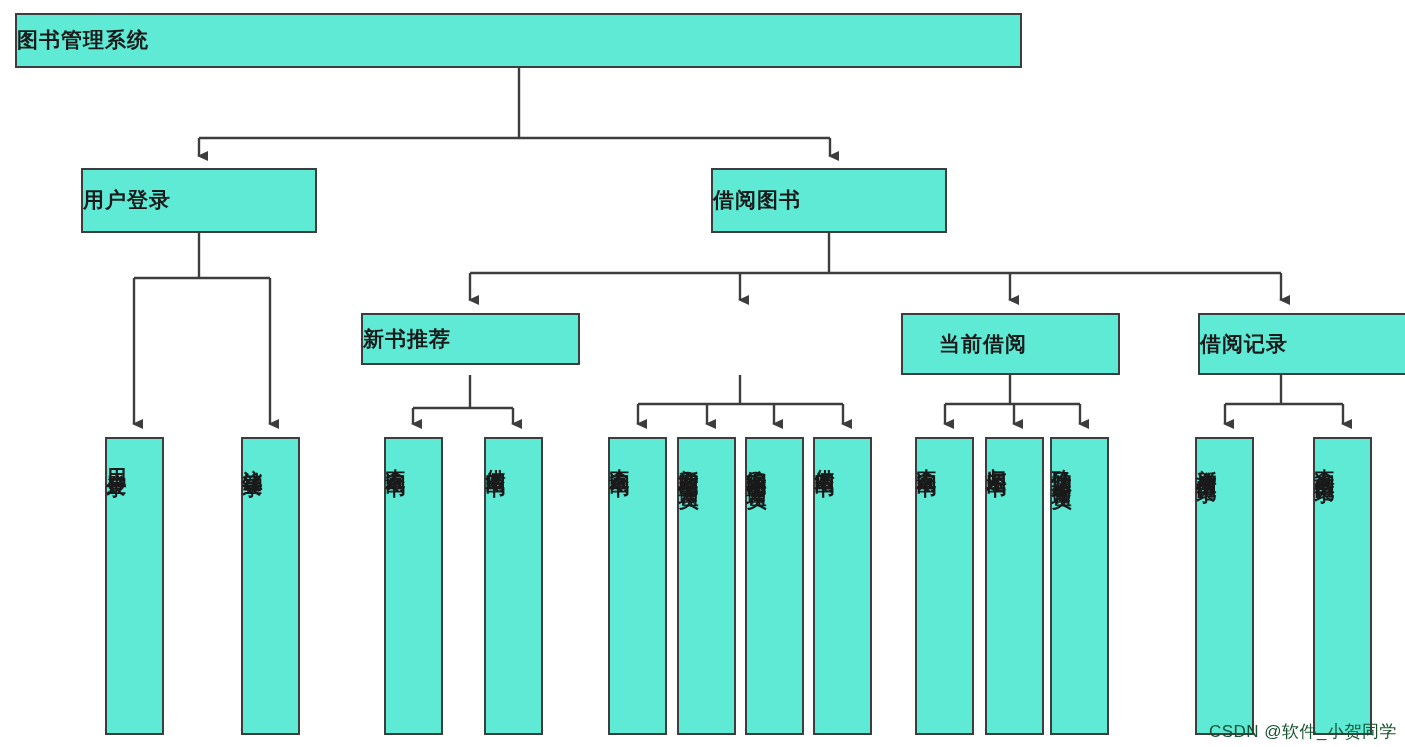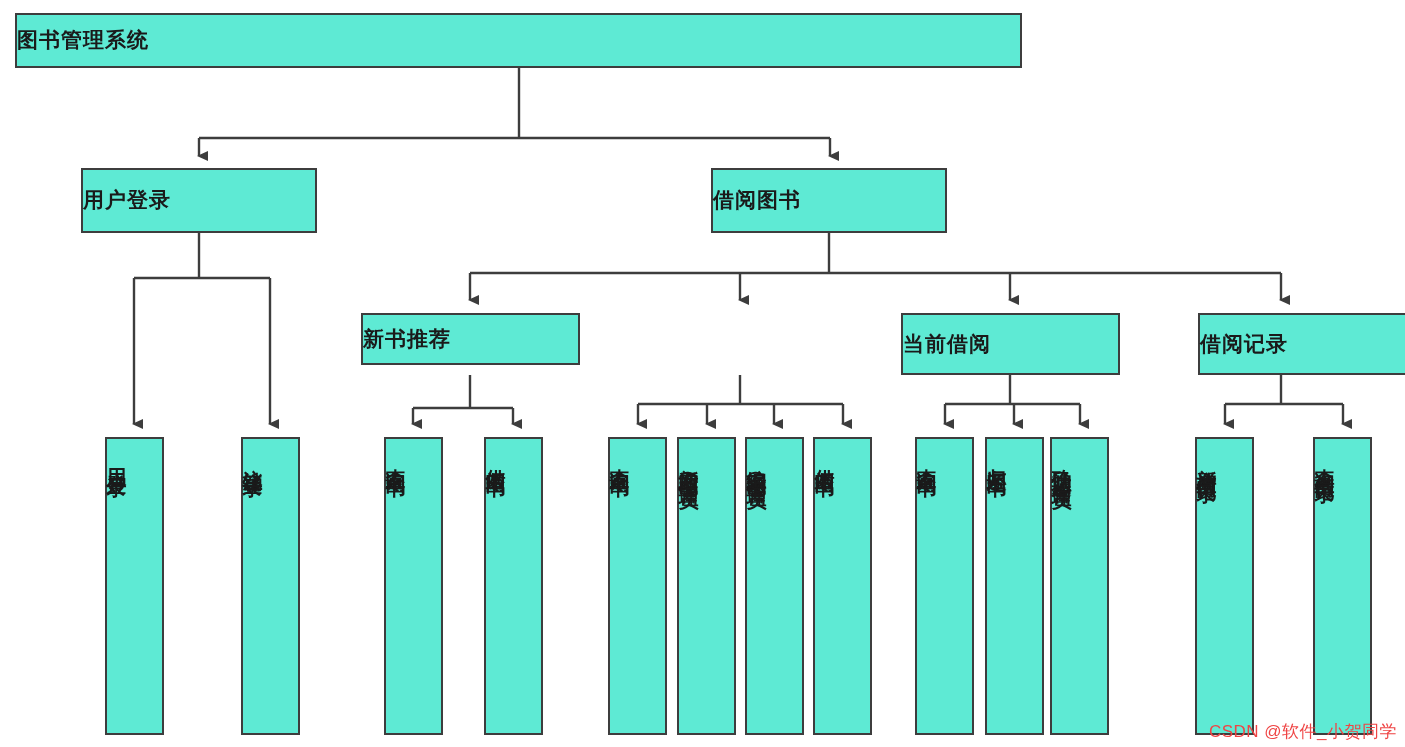--- a/index.html
+++ b/index.html
@@ -3,21 +3,21 @@
 <meta charset="utf-8">
 <style>
   html,body{margin:0;padding:0;background:#ffffff;}
   body{font-family:"Liberation Sans","DejaVu Sans",sans-serif;}
   #canvas{position:relative;width:1405px;height:747px;background:#ffffff;overflow:hidden;}
   .node{position:absolute;box-sizing:border-box;background:#5eead4;border:2px solid #3d3d3d;display:flex;align-items:center;justify-content:flex-start;font-weight:bold;}
   .node .lbl{color:#1a1a1a;font-size:21px;line-height:1.15;letter-spacing:1px;text-align:center;white-space:nowrap;}
   .node.vert{align-items:flex-start;padding-top:14px;}
   .node.vert .lbl{writing-mode:vertical-rl;text-orientation:upright;white-space:normal;letter-spacing:3px;line-height:1.0;font-size:20px;}
   svg.edges{position:absolute;left:0;top:0;width:1405px;height:747px;pointer-events:none;}
-  .wm{position:absolute;right:8px;bottom:4px;color:#ef4444;font-size:17px;letter-spacing:.5px;margin-left:48px;}
+  .wm{position:absolute;right:8px;bottom:4px;color:#14532d;font-size:17px;letter-spacing:.5px;margin-left:48px;}
 </style>
 </head>
 <body>
 
 <div id="canvas">
 
   <svg class="edges" viewBox="0 0 1405 747">
     <defs>
       <marker id="arw" markerWidth="12" markerHeight="12" refX="5" refY="9" orient="auto" markerUnits="userSpaceOnUse">
         <path d="M0,0 L10,0 L5,11 Z" fill="#3d3d3d"></path>
@@ -74,21 +74,21 @@
   <div class="node" style="left:81px;top:168px;width:236px;height:65px;">
     <span class="lbl">用户登录</span>
   </div>
   <div class="node" style="left:711px;top:168px;width:236px;height:65px;">
     <span class="lbl">借阅图书</span>
   </div>
 
   <div class="node" style="left:361px;top:313px;width:219px;height:52px;">
     <span class="lbl">新书推荐</span>
   </div>
-  <div class="node" style="left:901px;top:313px;width:219px;height:62px;">
+  <div class="node" style="left:901px;top:313px;width:219px;height:62px;padding-left:36px;">
     <span class="lbl">当前借阅</span>
   </div>
   <div class="node" style="left:1198px;top:313px;width:257px;height:62px;">
     <span class="lbl">借阅记录</span>
   </div>
 
   <div class="node vert" style="left:105px;top:437px;width:59px;height:298px;">
     <span class="lbl">用户登录</span>
   </div>
   <div class="node vert" style="left:241px;top:437px;width:59px;height:298px;">

